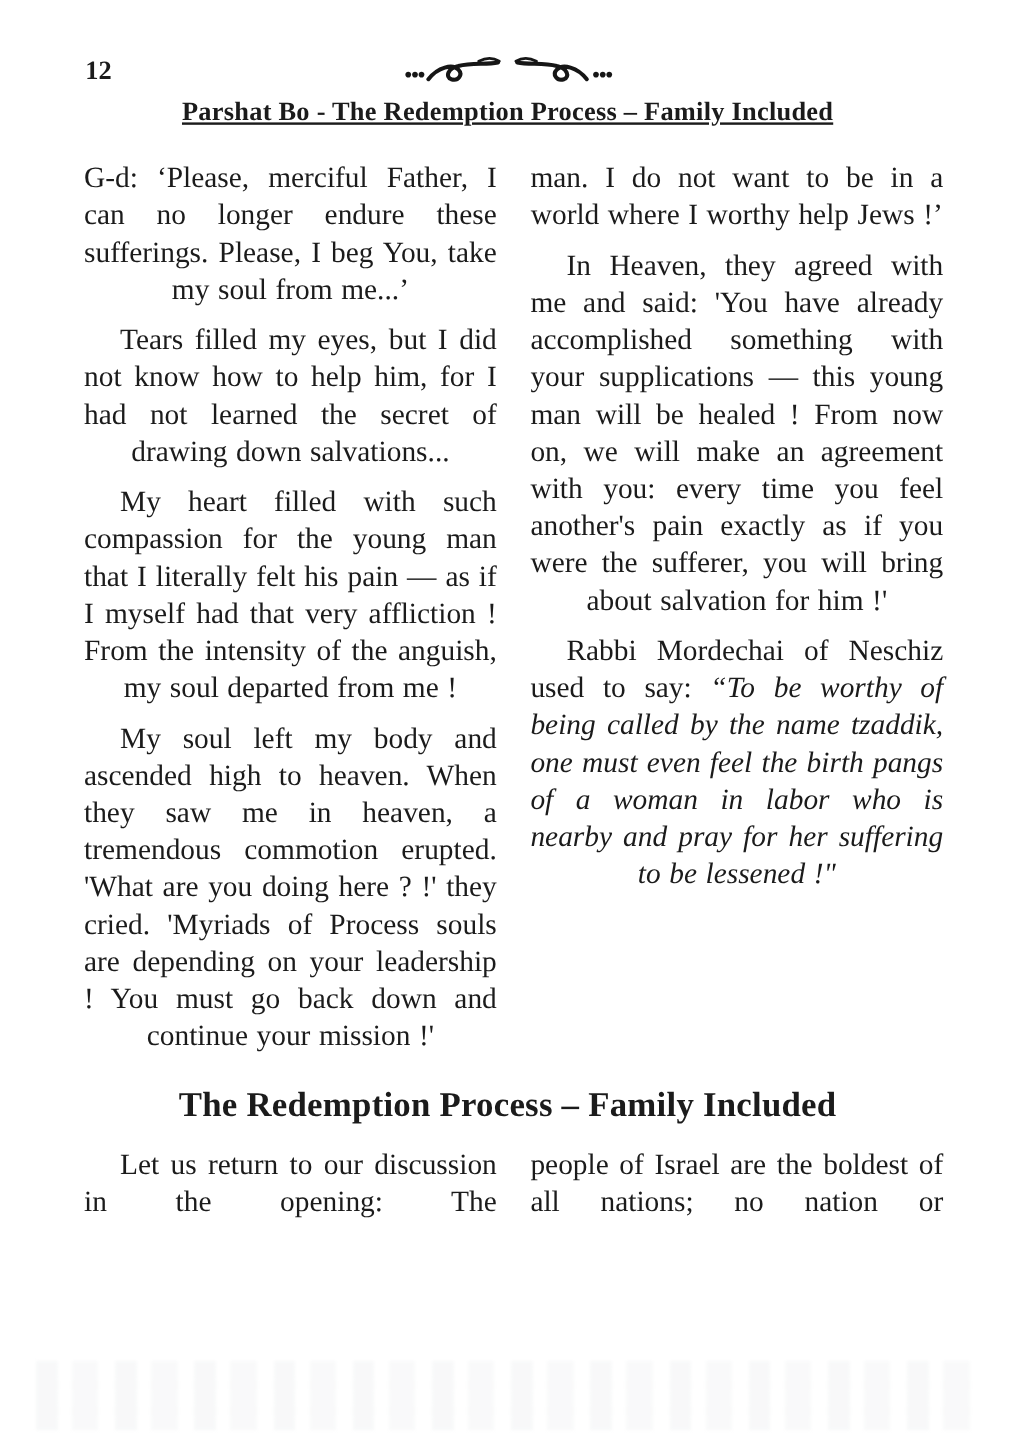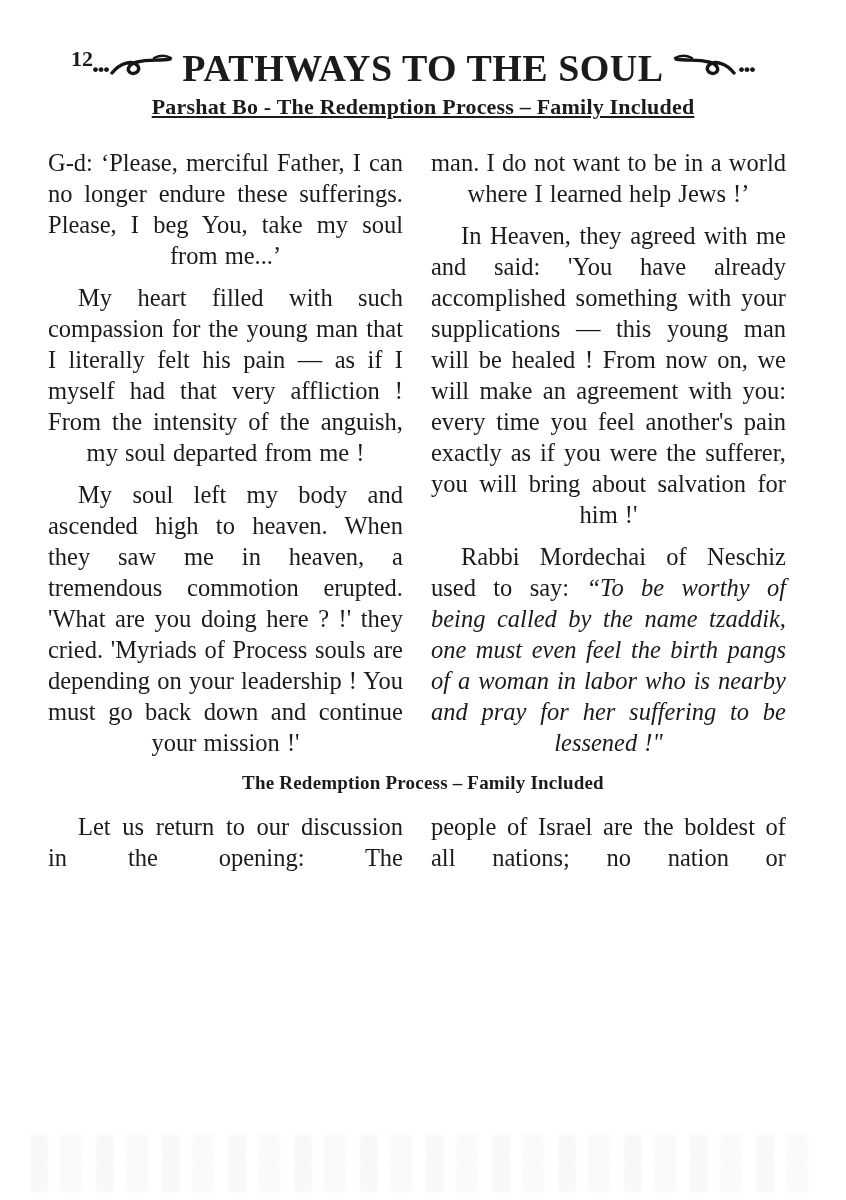--- a/index.html
+++ b/index.html
@@ -51,41 +51,41 @@
     text-align: center;
     font-weight: bold;
     font-size: 22px;
     margin-top: 4px;
     letter-spacing: 0.2px;
     text-decoration: underline;
   }
   .columns {
     display: flex;
     gap: 28px;
-    padding: 0 60px 0 48px;
+    padding: 0 60px 0 70px;
     margin-top: 27px;
   }
   .col { flex: 1 1 0; min-width: 0; }
   p.para {
     font-size: 24.5px;
     line-height: 31px;
     text-align: justify;
     margin: 0 0 11px 0;
     word-spacing: 1px;
   }
   p.para:last-child { margin-bottom: 0; }
   .indent { text-indent: 30px; }
   .last-center { text-align-last: center; }
   .last-justify { text-align-last: justify; }
   em.quote { }
   .section-heading {
     text-align: center;
-    font-size: 19px;
+    font-size: 29px;
     font-weight: bold;
-    margin-top: 14px;
+    margin-top: 26px;
     margin-bottom: 12px;
     letter-spacing: 0.2px;
   }
   .bleed {
     position: absolute;
     left: 30px;
     right: 30px;
     bottom: 8px;
     height: 58px;
     opacity: 0.14;
@@ -104,40 +104,40 @@
   <div class="page-num">12</div>
 
   <div class="masthead">
     <span class="ornament left">
       <span class="dots">...</span>
       <svg width="64" height="30" viewBox="0 0 64 30" aria-hidden="true">
         <path d="M2 20 C10 10 22 7 27 12 C31 16 27 22 21 20 C16 18 18 11 27 9 C38 6 50 8 60 6" fill="none" stroke="#161616" stroke-width="3.4" stroke-linecap="round"></path>
         <path d="M44 5 C50 2 56 2 61 5" fill="none" stroke="#161616" stroke-width="2.4" stroke-linecap="round"></path>
       </svg>
     </span>
-    <span class="title">PATHWAYS TO THE SOUL</span>
     <span class="ornament right">
       <svg width="64" height="30" viewBox="0 0 64 30" aria-hidden="true">
         <path d="M2 20 C10 10 22 7 27 12 C31 16 27 22 21 20 C16 18 18 11 27 9 C38 6 50 8 60 6" fill="none" stroke="#161616" stroke-width="3.4" stroke-linecap="round"></path>
         <path d="M44 5 C50 2 56 2 61 5" fill="none" stroke="#161616" stroke-width="2.4" stroke-linecap="round"></path>
       </svg>
       <span class="dots">...</span>
     </span>
   </div>
 
   <div class="subtitle">Parshat Bo - The Redemption Process – Family Included</div>
 
   <div class="columns">
     <div class="col">
       <p class="para last-center">G-d: ‘Please, merciful Father, I can no longer endure these sufferings. Please, I beg You, take my soul from me...’</p>
+      <p class="para indent last-center">Tears filled my eyes, but I did not know how to help him, for I had not learned the secret of drawing down salvations...</p>
       <p class="para indent last-center">My heart filled with such compassion for the young man that I literally felt his pain — as if I myself had that very affliction ! From the intensity of the anguish, my soul departed from me !</p>
       <p class="para indent last-center">My soul left my body and ascended high to heaven. When they saw me in heaven, a tremendous commotion erupted. 'What are you doing here ? !' they cried. 'Myriads of Process souls are depending on your leadership ! You must go back down and continue your mission !'</p>
     </div>
     <div class="col">
-      <p class="para last-center">man. I do not want to be in a world where I learned help Jews !’</p>
+      <p class="para last-center">man. I do not want to be in a world where I worthy help Jews !’</p>
       <p class="para indent last-center">In Heaven, they agreed with me and said: 'You have already accomplished something with your supplications — this young man will be healed ! From now on, we will make an agreement with you: every time you feel another's pain exactly as if you were the sufferer, you will bring about salvation for him !'</p>
       <p class="para indent last-center"><span>Rabbi Mordechai of Neschiz used to say: </span><em class="quote">“To be worthy of being called by the name tzaddik, one must even feel the birth pangs of a woman in labor who is nearby and pray for her suffering to be lessened !"</em></p>
     </div>
   </div>
 
   <div class="section-heading">The Redemption Process – Family Included</div>
 
   <div class="columns" style="margin-top:17px">
     <div class="col">
       <p class="para indent last-justify">Let us return to our discussion in the opening: The</p>

